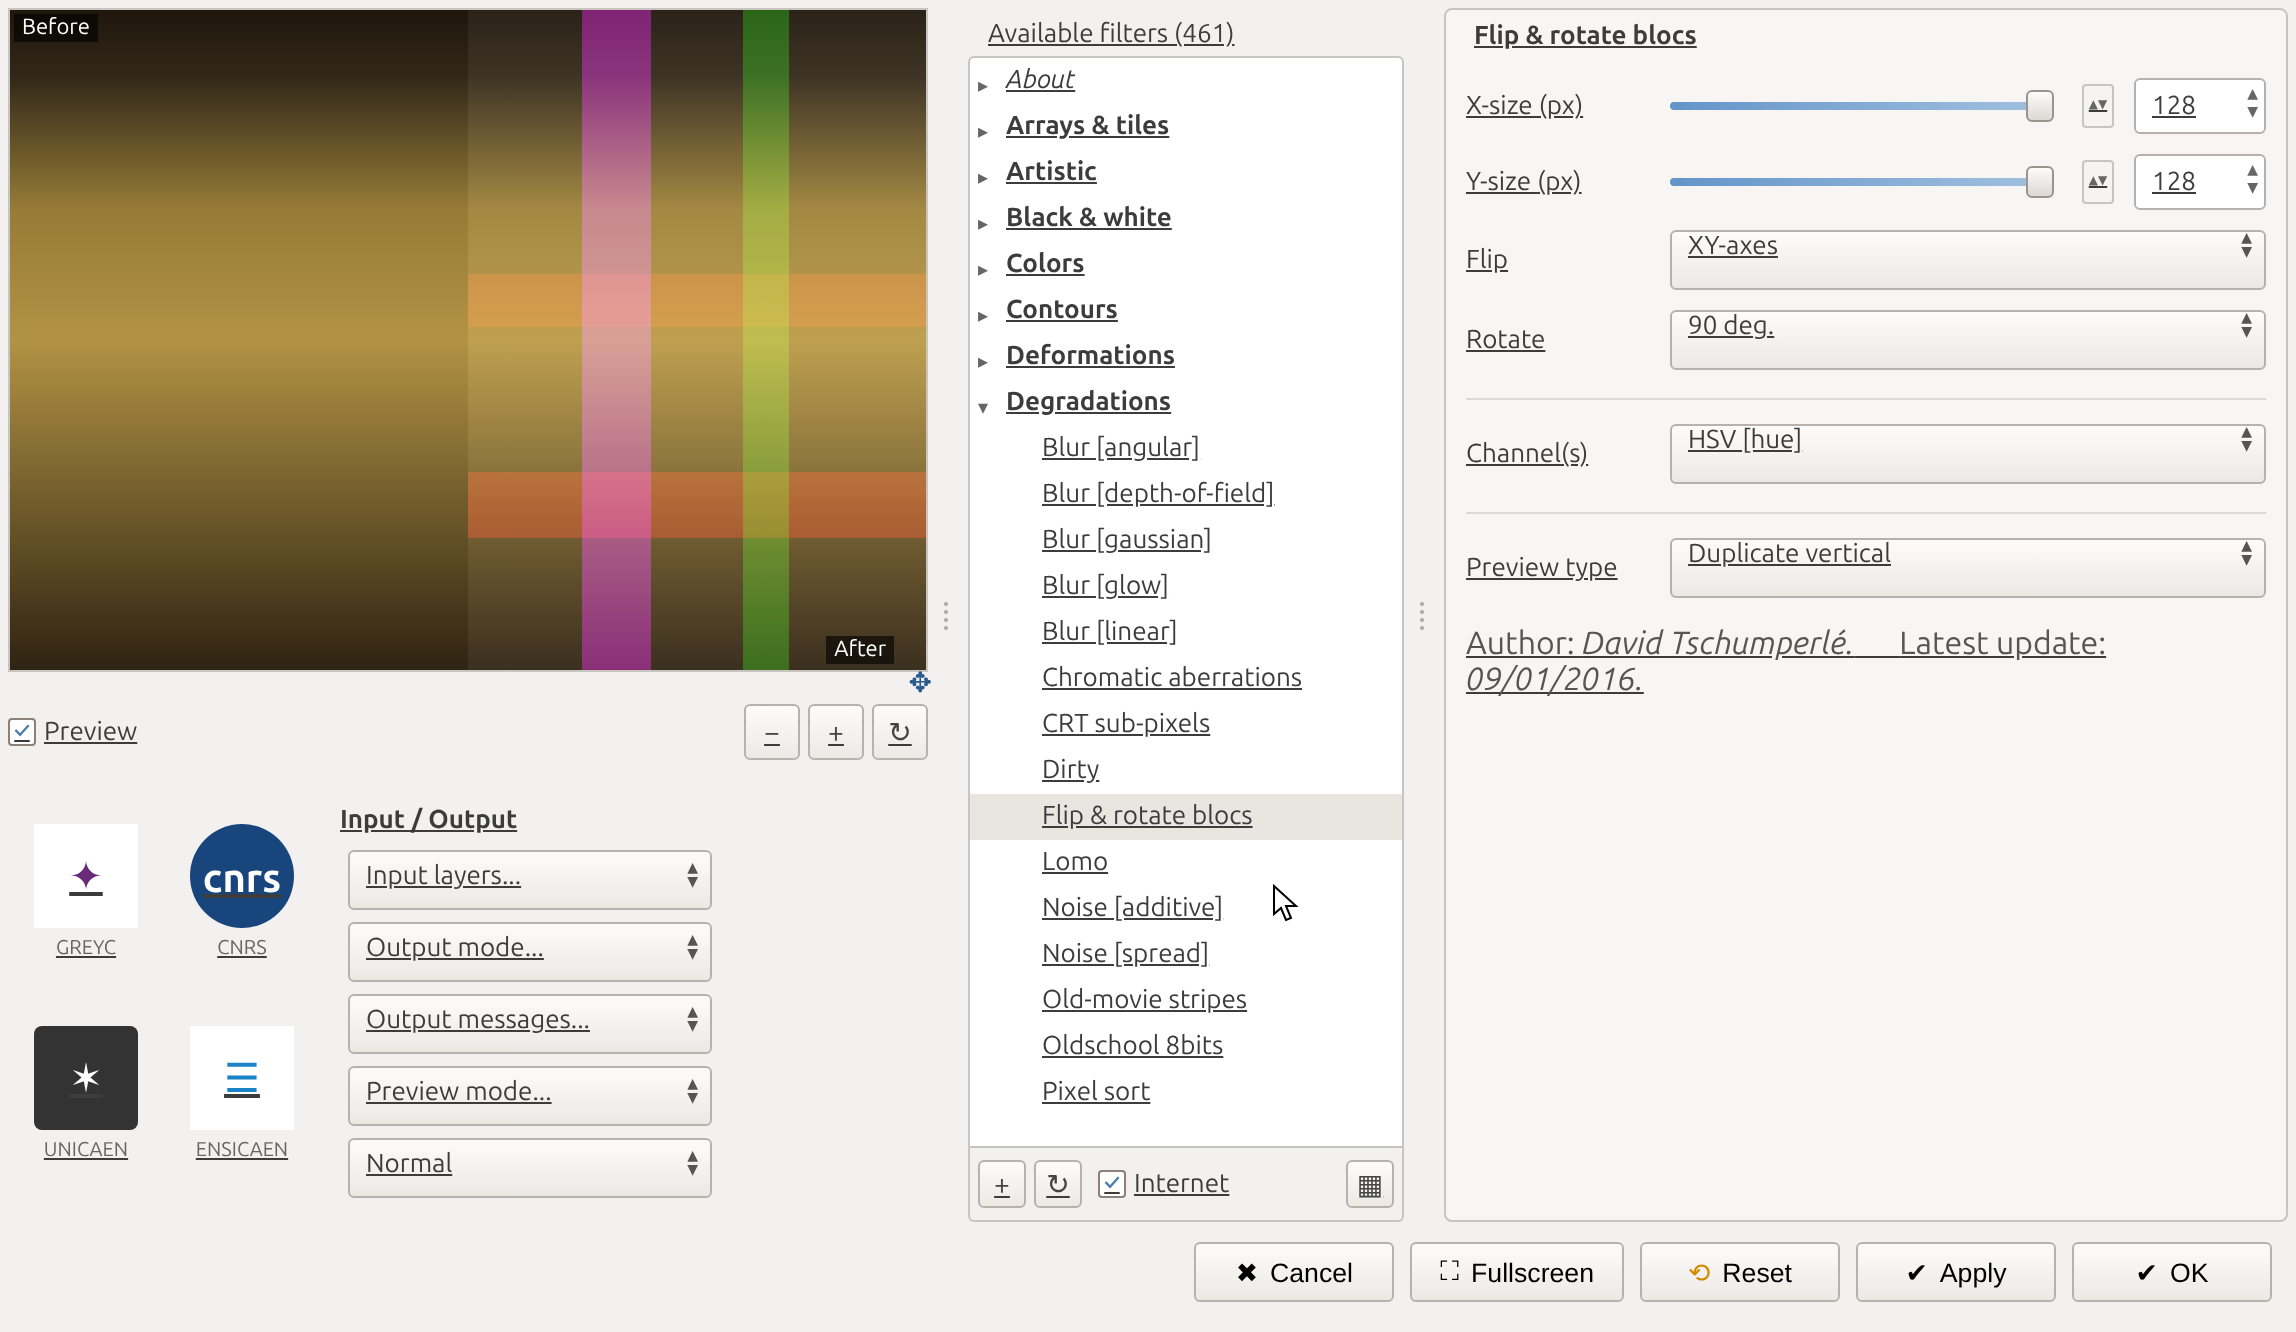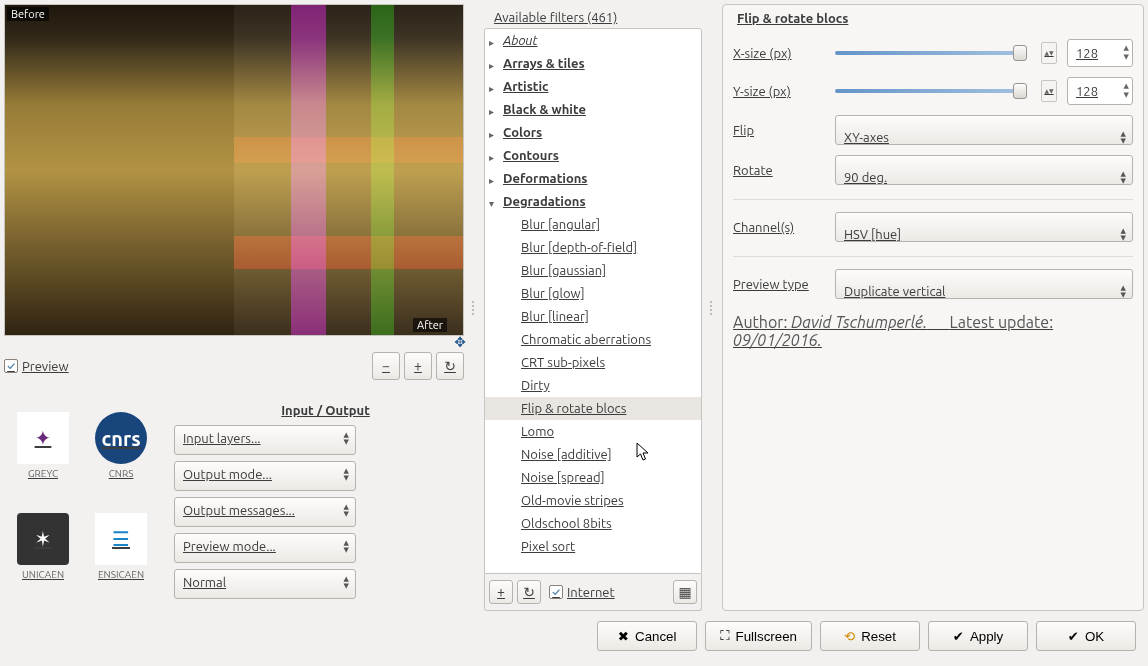--- a/index.html
+++ b/index.html
@@ -25,21 +25,21 @@
 .checkbox-label { display: flex; align-items: center; gap: 4px; }
 .checkbox { width: 14px; height: 14px; border: 1px solid #8a8278; background: #fff; display: inline-flex; align-items: center; justify-content: center; border-radius: 2px; }
 .checkbox.checked::after { content:"✓"; font-size: 11px; color: #4a7da8; font-weight: bold; }
 .btn-icon { width: 28px; height: 28px; border: 1px solid #b7b2ad; border-radius: 3px; background: linear-gradient(#fdfcfb,#ece9e5); display: inline-flex; align-items: center; justify-content: center; cursor: pointer; font-size: 14px; color: #444; }
 .preview-btns { margin-left: auto; display: flex; gap: 4px; }
 .lower-left { display: flex; margin-top: 22px; gap: 8px; }
 .logos { width: 155px; display: flex; flex-wrap: wrap; gap: 8px 16px; padding: 10px 0 0 8px; }
 .logo { width: 62px; text-align: center; font-size: 10px; color: #666; }
 .logo-badge { width: 52px; height: 52px; border-radius: 50%; margin: 0 auto 4px; display: flex; align-items: center; justify-content: center; font-size: 20px; font-weight: bold; color: #fff; }
 .io-panel { flex: 1; border: 1px solid transparent; }
-.io-title { font-weight: bold; margin: 0 0 8px 20px; text-align: center; }
+.io-title { font-weight: bold; margin: 0 0 8px 2px; }
 .combo { width: 182px; height: 30px; border: 1px solid #b7b2ad; border-radius: 3px; background: linear-gradient(#fdfcfb,#ece9e5); display: flex; align-items: center; padding: 0 6px 4px 8px; margin: 0 0 6px 6px; position: relative; }
 .combo .caret { position: absolute; right: 6px; display:flex; flex-direction: column; font-size: 7px; line-height: 7px; color: #555; }
 .filter-header { font-size: 13px; padding: 6px 10px 4px; color: #3c3c3c; }
 .filter-tree { flex: 1; border: 1px solid #c8c4c0; border-radius: 3px 3px 0 0; background: #fff; overflow-y: auto; overflow-x: hidden; }
 .tree-scroll::-webkit-scrollbar, .filter-tree::-webkit-scrollbar { width: 8px; }
 .filter-tree::-webkit-scrollbar-thumb { background: #c0bcb7; border-radius: 4px; }
 .tree-item { padding: 3px 6px 3px 18px; white-space: nowrap; cursor: pointer; position: relative; line-height: 17px; }
 .tree-item.bold { font-weight: bold; }
 .tree-item.italic { font-style: italic; }
 .tree-item .arrow { position: absolute; left: 4px; top: 5px; font-size: 10px; color: #666; }
@@ -49,21 +49,21 @@
 .filter-toolbar { display: flex; align-items: center; gap: 4px; padding: 6px 4px; border: 1px solid #c8c4c0; border-top: none; border-radius: 0 0 3px 3px; background: #f2f1f0; }
 .right-title { font-weight: bold; font-size: 13px; margin-bottom: 14px; padding-left: 4px; }
 .param-row { display: flex; align-items: center; margin-bottom: 10px; gap: 10px; }
 .param-label { width: 92px; }
 .slider-wrap { flex: 1; display: flex; align-items: center; height: 22px; position: relative; }
 .slider-track { flex: 1; height: 4px; background: linear-gradient(90deg,#6494c8,#a4c2e0); border-radius: 2px; position: relative; }
 .slider-thumb { position: absolute; right: 0; top: -6px; width: 14px; height: 16px; background: linear-gradient(#fdfcfb,#dcd8d3); border: 1px solid #9a948c; border-radius: 3px; }
 .reset-chip { width: 16px; height: 22px; margin-left: 4px; border: 1px solid #c8c4c0; border-radius: 2px; background: #f6f4f2; display:flex; flex-direction:column; align-items:center; justify-content:center; font-size:6px; line-height:6px; color:#666; }
 .num-input { width: 66px; height: 28px; border: 1px solid #b7b2ad; border-radius: 3px; background: #fff; padding: 0 20px 0 8px; position: relative; display: flex; align-items: center; }
 .spinner { position: absolute; right: 3px; top: 3px; display:flex; flex-direction:column; font-size:7px; line-height:9px; color:#666; }
-.select-wide { flex: 1; height: 30px; border: 1px solid #b7b2ad; border-radius: 3px; background: linear-gradient(#fdfcfb,#ece9e5); display: flex; align-items: flex-end; padding: 0 6px 0 8px; position: relative; }
+.select-wide { flex: 1; height: 30px; border: 1px solid #b7b2ad; border-radius: 3px; background: linear-gradient(#fdfcfb,#ece9e5); display: flex; align-items: flex-start; padding: 0 6px 0 8px; position: relative; }
 .select-wide .caret { position: absolute; right: 6px; display:flex; flex-direction: column; font-size: 7px; line-height: 7px; color: #555; }
 .meta-line { font-size: 16px; font-style: italic; color: #555; margin-top: 4px; }
 .meta-line .norm { font-style: normal; }
 .footer { display: flex; justify-content: flex-end; gap: 8px; padding: 6px 12px 6px; }
 .btn { min-width: 100px; height: 30px; border: 1px solid #b7b2ad; border-radius: 3px; background: linear-gradient(#fdfcfb,#ece9e5); display: inline-flex; align-items: center; justify-content: center; gap: 6px; cursor: pointer; padding: 0 14px; }
 .drag-dots { width: 8px; display:flex; flex-direction: column; justify-content: center; gap:2px; }
 .drag-dots span { width:2px; height:2px; background:#aaa; border-radius:50%; margin-left:2px; }
 .divider-h { height: 1px; background: #dedbd7; margin: 4px 0 12px; }
 </style>
 </head>

